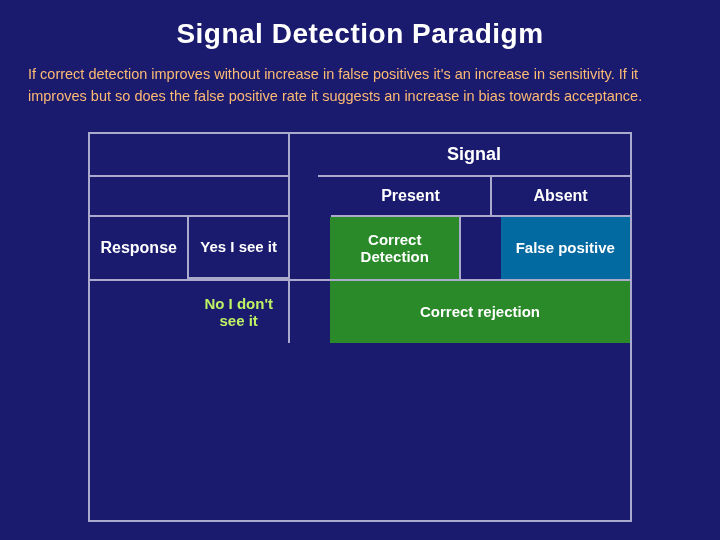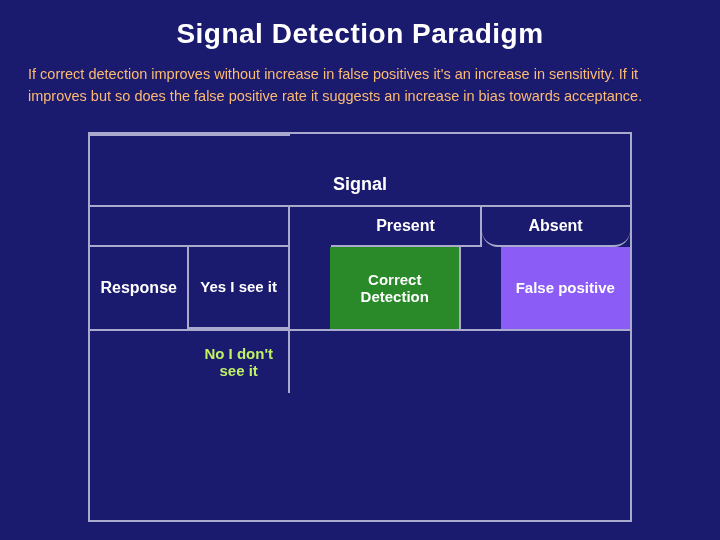--- a/index.html
+++ b/index.html
@@ -47,21 +47,21 @@
     .outer-table {
       display: flex;
       flex-direction: column;
       border: 2px solid #aaaacc;
       min-width: 500px;
     }
 
     
     .row-signal {
       display: flex;
-      flex-direction: column;
+      flex-direction: row;
       gap: 28px;
     }
 
     .corner-blank {
       width: 200px;
       flex-shrink: 0;
       border-right: 2px solid #aaaacc;
       border-bottom: 2px solid #aaaacc;
     }
 
@@ -99,23 +99,22 @@
       border-bottom: 2px solid #aaaacc;
       margin-left: 41px;
     }
 
     .absent-cell {
       flex: 1;
       text-align: center;
       font-size: 16px;
       font-weight: bold;
       color: white;
-      padding: 10px 16px;
-      border-bottom: 2px solid #aaaacc;
-      border-radius: 16px;
+      padding: 10px 6px;
+      border-bottom: 2px solid #aaaacc;
     }
 
     
     .data-row {
       display: flex;
       flex-direction: row;
       gap: 40px;
     }
 
     .response-group {
@@ -167,27 +166,27 @@
     .green-cell {
       flex: 1;
       background-color: #2a8a2a;
       color: white;
       display: flex;
       align-items: center;
       justify-content: center;
       font-size: 15px;
       font-weight: bold;
       text-align: center;
-      padding: 24px 8px;
+      padding: 14px 8px;
       border-right: 2px solid #aaaacc;
     }
 
     .red-cell {
       flex: 1;
-      background-color: #8b5cf6;
+      background-color: #0369a1;
       color: white;
       display: flex;
       align-items: center;
       justify-content: center;
       font-size: 15px;
       font-weight: bold;
       text-align: center;
       padding: 10px 8px;
     }
 
@@ -227,17 +226,18 @@
         <div class="red-cell">False positive</div>
       </div>
 
       <div class="data-row">
         <div class="response-group">
           <div class="response-word" style="visibility:hidden;">
             <span>Response</span>
           </div>
           <div class="no-label">No I don't see it</div>
         </div>
+        <div class="green-cell" style="border-right:none;">Correct rejection</div>
       </div>
 
     </div>
   </div>
 </div>
 
 </body></html>

